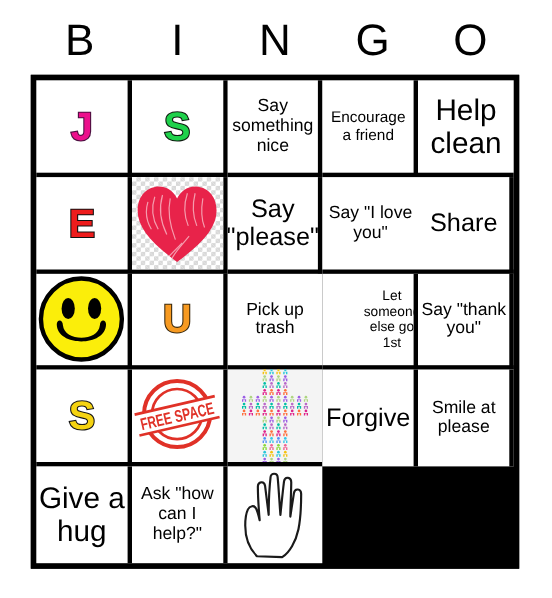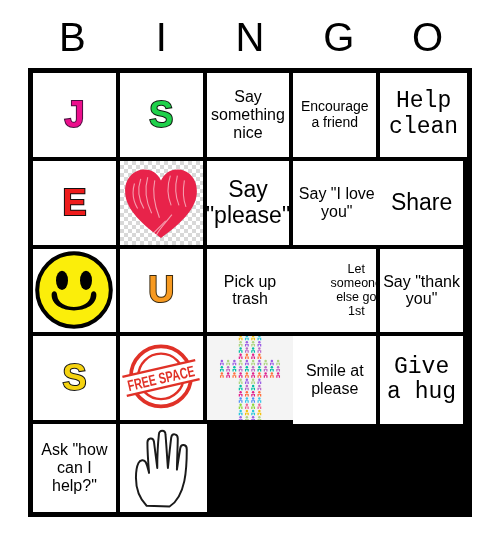--- a/index.html
+++ b/index.html
@@ -69,21 +69,21 @@
   .cell.row-last { border-bottom: none; }
 
   .cell-text {
     text-align: center;
     color: #000000;
     line-height: 1.12;
     padding: 1px 2px;
     word-break: normal;
     font-family: "Liberation Sans", sans-serif;
   }
-  .fs-xl  { font-size: 23px; font-family: Liberation Mono, monospace; }
+  .fs-xl  { font-size: 27px; }
   .fs-lg  { font-size: 23px; }
   .fs-md  { font-size: 16px; }
   .fs-sm  { font-size: 14px; }
   .fs-xs  { font-size: 12.5px; padding-left: 45px; }
 
   
   .big-letter {
     font-size: 36px;
     font-weight: bold;
     line-height: 1;
@@ -523,20 +523,23 @@
               <path d="M0.9 4.1 h4.6 v2.9 h-1.5 v-2.2 h-1.6 v2.2 h-1.5 z"></path>
             </g>
             <g fill="#aed581" transform="translate(46.2,99.4)">
               <circle cx="3.2" cy="1.9" r="1.5"></circle>
               <path d="M0.9 4.1 h4.6 v2.9 h-1.5 v-2.2 h-1.6 v2.2 h-1.5 z"></path>
             </g>
           </svg>
         </div>
       </div>
       <div class="cell row-last">
+        <div class="cell-text fs-lg">Forgive</div>
+      </div>
+      <div class="cell row-last">
         <div class="cell-text fs-md">Smile at please</div>
       </div>
       <div class="cell row-last">
         <div class="cell-text fs-xl">Give a hug</div>
       </div>
       <div class="cell row-last">
         <div class="cell-text fs-md">Ask "how can I help?"</div>
       </div>
       <div class="cell col-last row-last">
         <div class="art">

